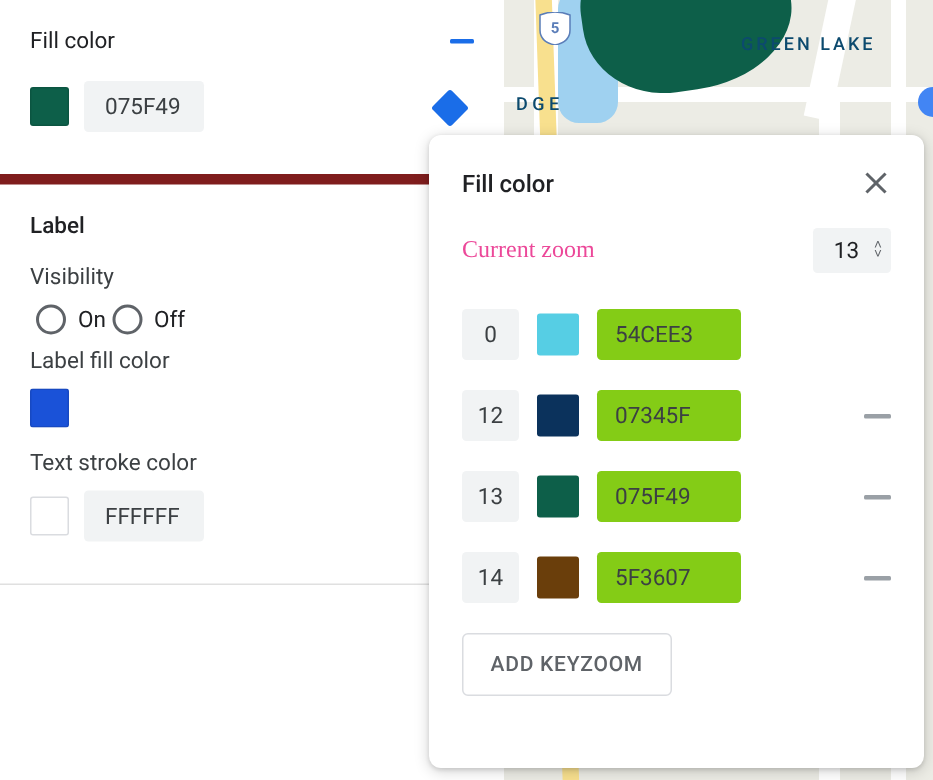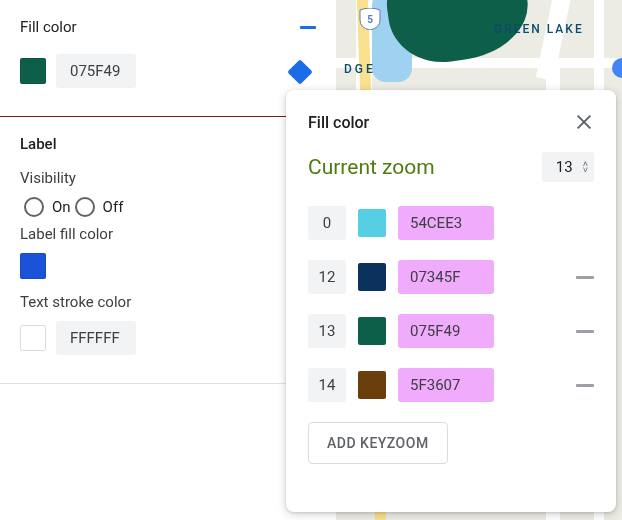--- a/index.html
+++ b/index.html
@@ -45,21 +45,21 @@
     position: absolute;
     right: -10px; top: 58px;
     width: 20px; height: 20px;
     border-radius: 50%;
     background: #4285f4;
   }
 
   .section {
     padding: 18px 20px 14px 20px;
   }
-  .section + .section { border-top: 1px solid #7f1d1d; }
+  .section + .section { border-top: 7px solid #7f1d1d; }
 
   .section-header {
     display: flex;
     justify-content: space-between;
     align-items: center;
     margin-bottom: 18px;
   }
   .section-title {
     font-size: 15px;
     color: #202124;
@@ -165,21 +165,21 @@
   }
   .close-btn::before { transform: rotate(45deg); }
   .close-btn::after { transform: rotate(-45deg); }
 
   .zoom-row {
     display: flex;
     align-items: center;
     justify-content: space-between;
     margin-bottom: 24px;
   }
-  .zoom-label { font-size: 21px; color: #4d7c0f; }
+  .zoom-label { font-size: 16px; color: #ec4899; font-family: Liberation Serif, serif; }
   .stepper {
     background: #f1f3f4;
     border-radius: 3px;
     padding: 6px 6px 6px 14px;
     display: flex;
     align-items: center;
     gap: 10px;
     font-size: 15px;
   }
   .stepper-arrows {
@@ -206,21 +206,21 @@
     color: #3c4043;
     width: 38px;
     flex-shrink: 0;
   }
   .key-swatch {
     width: 28px; height: 28px;
     border-radius: 2px;
     flex-shrink: 0;
   }
   .key-hex {
-    background: #f0abfc;
+    background: #84cc16;
     border-radius: 3px;
     padding: 8px 12px;
     font-size: 15px;
     color: #3c4043;
     width: 96px;
     flex-shrink: 0;
   }
   .remove-btn {
     margin-left: auto;
     width: 18px; height: 3px;

